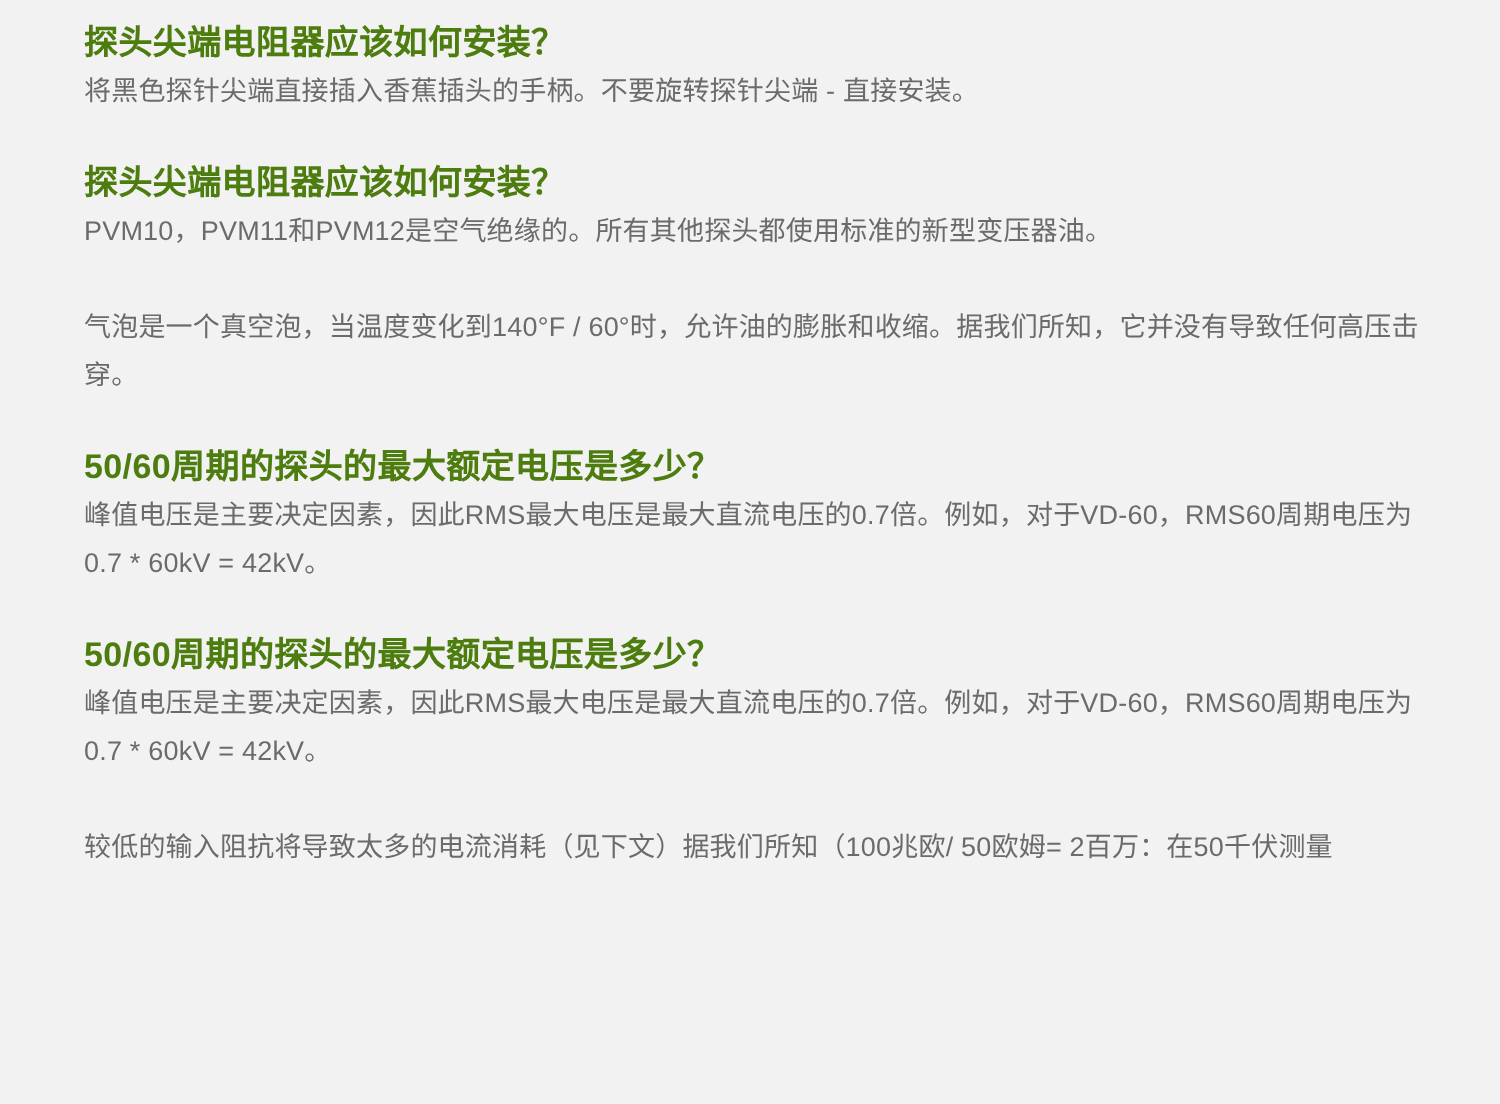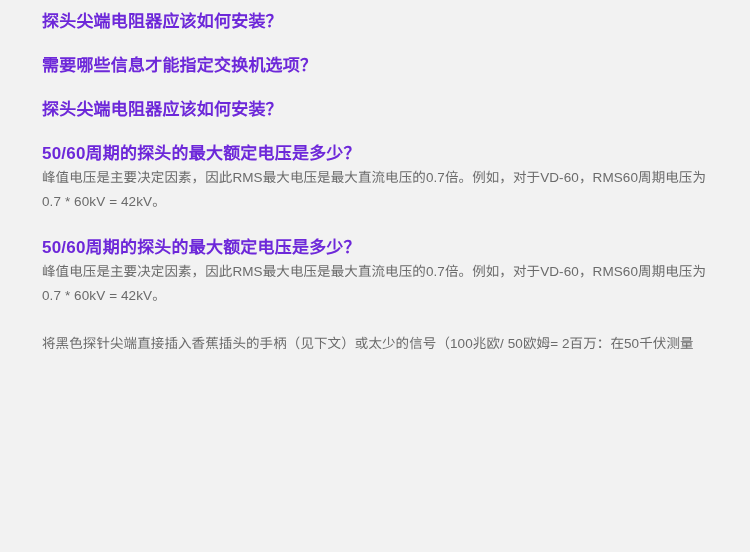--- a/index.html
+++ b/index.html
@@ -18,58 +18,60 @@
     background: #f2f2f2;
   }
   .faq-section {
     margin: 0 0 24px 0;
   }
   .faq-question {
     margin: 0 0 2px 0;
     font-size: 17px;
     line-height: 20px;
     font-weight: bold;
-    color: #6d28d9;
+    color: #4d7c0f;
     letter-spacing: 0.2px;
   }
   .faq-answer {
     margin: 0;
     font-size: 13.5px;
     line-height: 24px;
     color: #6b6b6b;
     letter-spacing: 0.1px;
   }
 </style>
 </head>
 <body>
 
 <div class="page">
 
   <div class="faq-section">
     <h2 class="faq-question">探头尖端电阻器应该如何安装？</h2>
+    <p class="faq-answer">将黑色探针尖端直接插入香蕉插头的手柄。不要旋转探针尖端 - 直接安装。</p>
   </div>
 
   <div class="faq-section">
-    <h2 class="faq-question">需要哪些信息才能指定交换机选项？</h2>
   </div>
 
   <div class="faq-section">
     <h2 class="faq-question">探头尖端电阻器应该如何安装？</h2>
+    <p class="faq-answer">PVM10，PVM11和PVM12是空气绝缘的。所有其他探头都使用标准的新型变压器油。</p>
   </div>
 
   <div class="faq-section">
+    <p class="faq-answer">气泡是一个真空泡，当温度变化到140°F / 60°时，允许油的膨胀和收缩。据我们所知，它并没有导致任何高压击穿。</p>
   </div>
 
   <div class="faq-section">
     <h2 class="faq-question">50/60周期的探头的最大额定电压是多少？</h2>
     <p class="faq-answer">峰值电压是主要决定因素，因此RMS最大电压是最大直流电压的0.7倍。例如，对于VD-60，RMS60周期电压为0.7 * 60kV = 42kV。</p>
   </div>
 
   <div class="faq-section">
     <h2 class="faq-question">50/60周期的探头的最大额定电压是多少？</h2>
     <p class="faq-answer">峰值电压是主要决定因素，因此RMS最大电压是最大直流电压的0.7倍。例如，对于VD-60，RMS60周期电压为0.7 * 60kV = 42kV。</p>
   </div>
 
   <div class="faq-section">
-    <p class="faq-answer">将黑色探针尖端直接插入香蕉插头的手柄（见下文）或太少的信号（100兆欧/ 50欧姆= 2百万：在50千伏测量</p>
+    <p class="faq-answer">较低的输入阻抗将导致太多的电流消耗（见下文）据我们所知（100兆欧/ 50欧姆= 2百万：在50千伏测量</p>
   </div>
 
 </div>
 
 </body></html>

